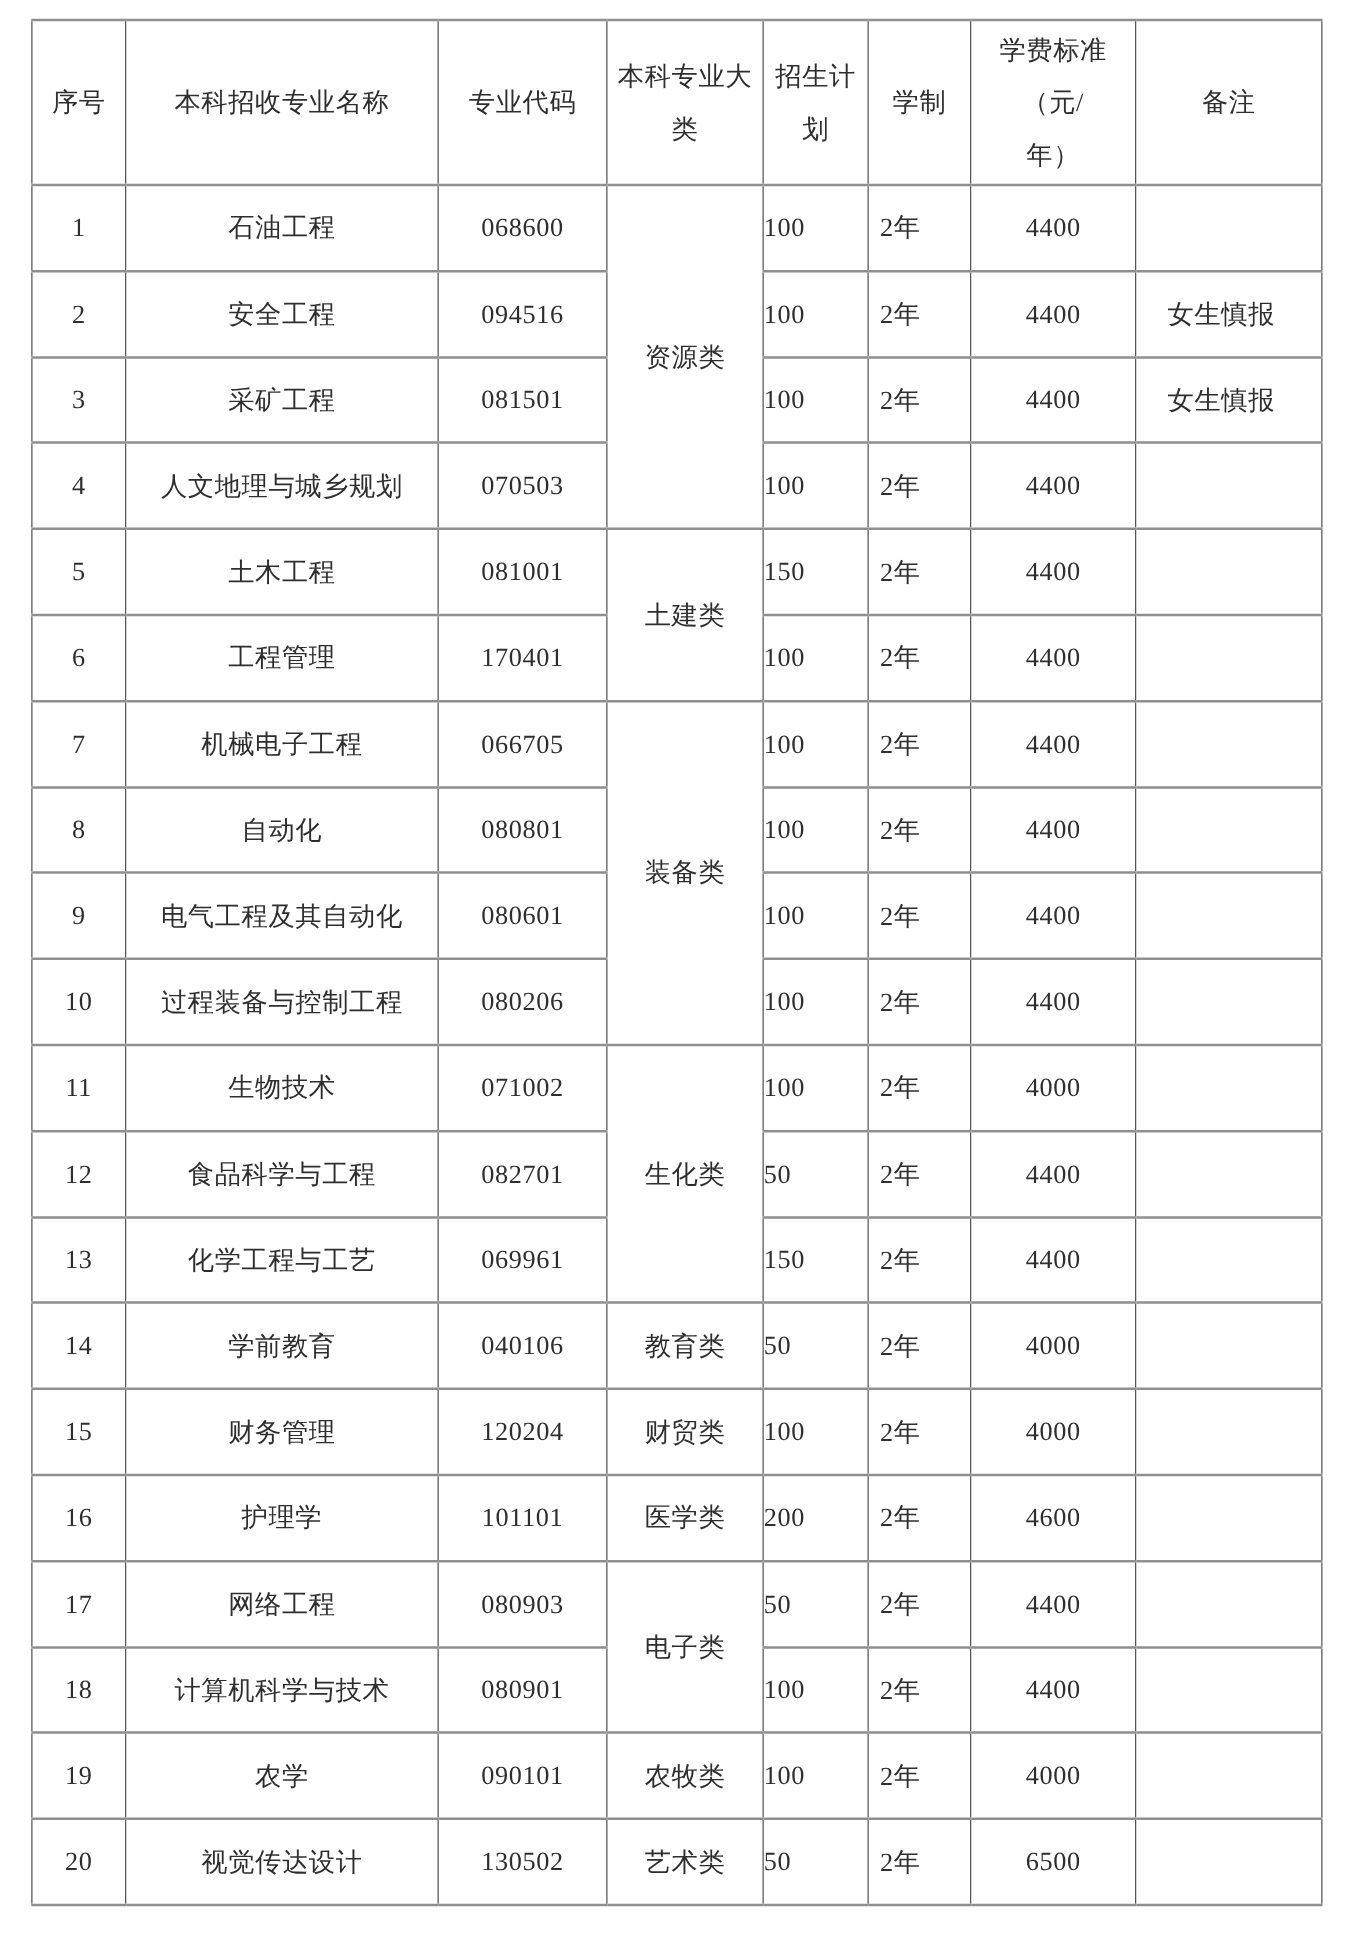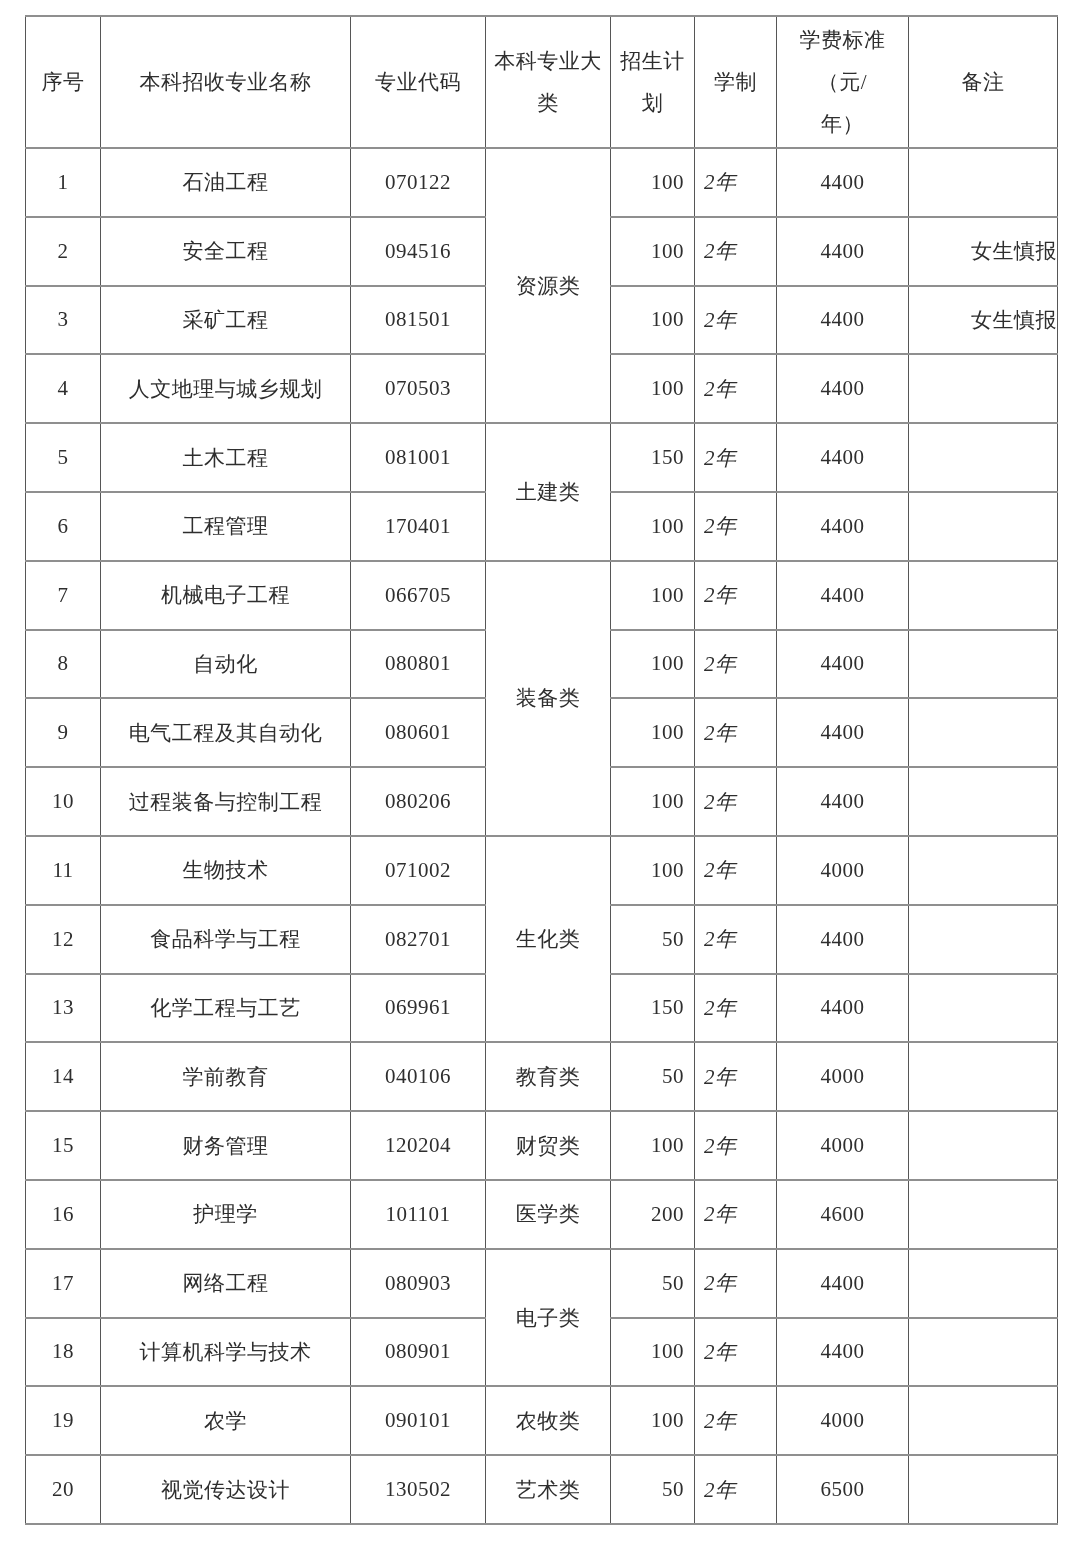--- a/index.html
+++ b/index.html
@@ -46,30 +46,29 @@
     letter-spacing: 0.5px;
   }
   thead tr { height: 132px; }
   tbody tr { height: 68.8px; }
 
   th {
     white-space: pre-line;   
     line-height: 42px;
   }
   td.c-plan {
-    text-align: right;
+    text-align: left;
     padding-right: 10px;
   }
   td.c-duration {
     text-align: left;
     padding-left: 9px;
-    font-style: italic;
   }
   td.c-note {
-    text-align: right;
+    text-align: left;
     padding-left: 25px;
   }
 </style>
 </head>
 <body>
 
 <div class="sheet">
   <table class="majors">
     <colgroup>
       <col class="w-no">
@@ -93,21 +92,21 @@
           <th>学制</th>
           <th>学费标准（元/
 年）</th>
           <th>备注</th>
         </tr>
     </thead>
     <tbody>
         <tr>
           <td class="c-no">1</td>
           <td class="c-name">石油工程</td>
-          <td class="c-code">070122</td>
+          <td class="c-code">068600</td>
           <td class="c-category" rowspan="4">资源类</td>
           <td class="c-plan">100</td>
           <td class="c-duration">2年</td>
           <td class="c-tuition">4400</td>
           <td class="c-note"></td>
         </tr>
         <tr>
           <td class="c-no">2</td>
           <td class="c-name">安全工程</td>
           <td class="c-code">094516</td>

